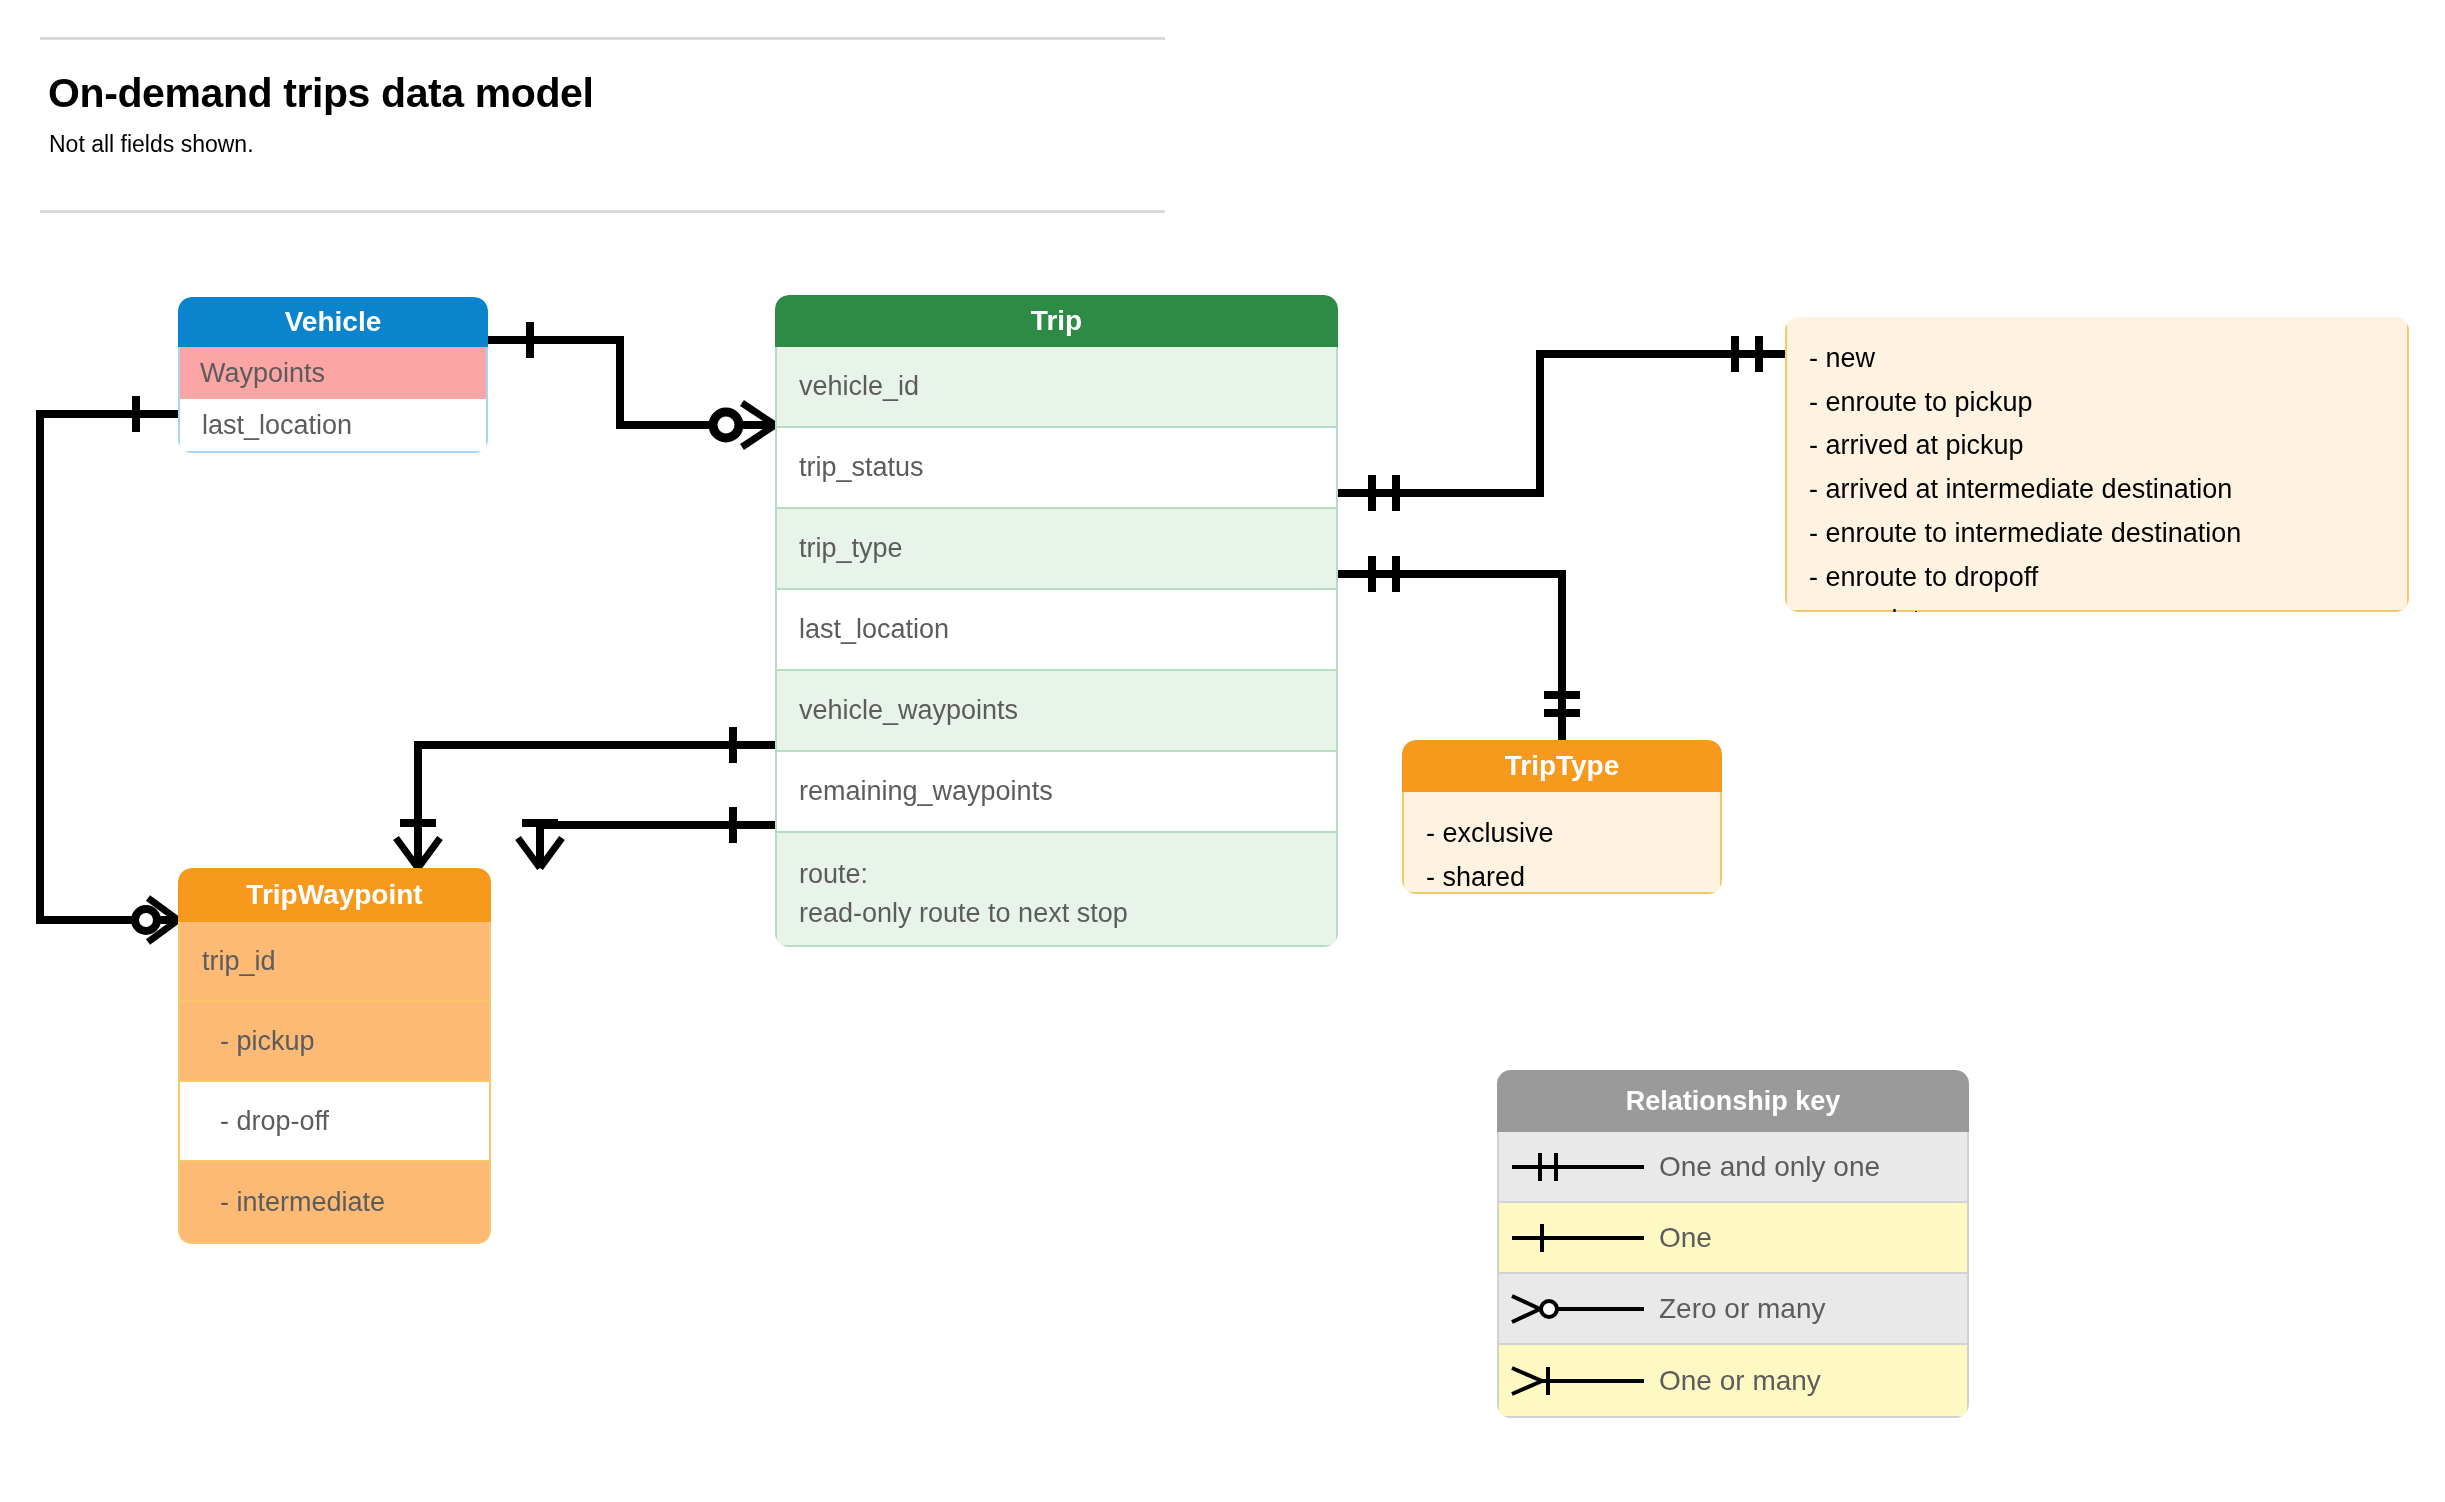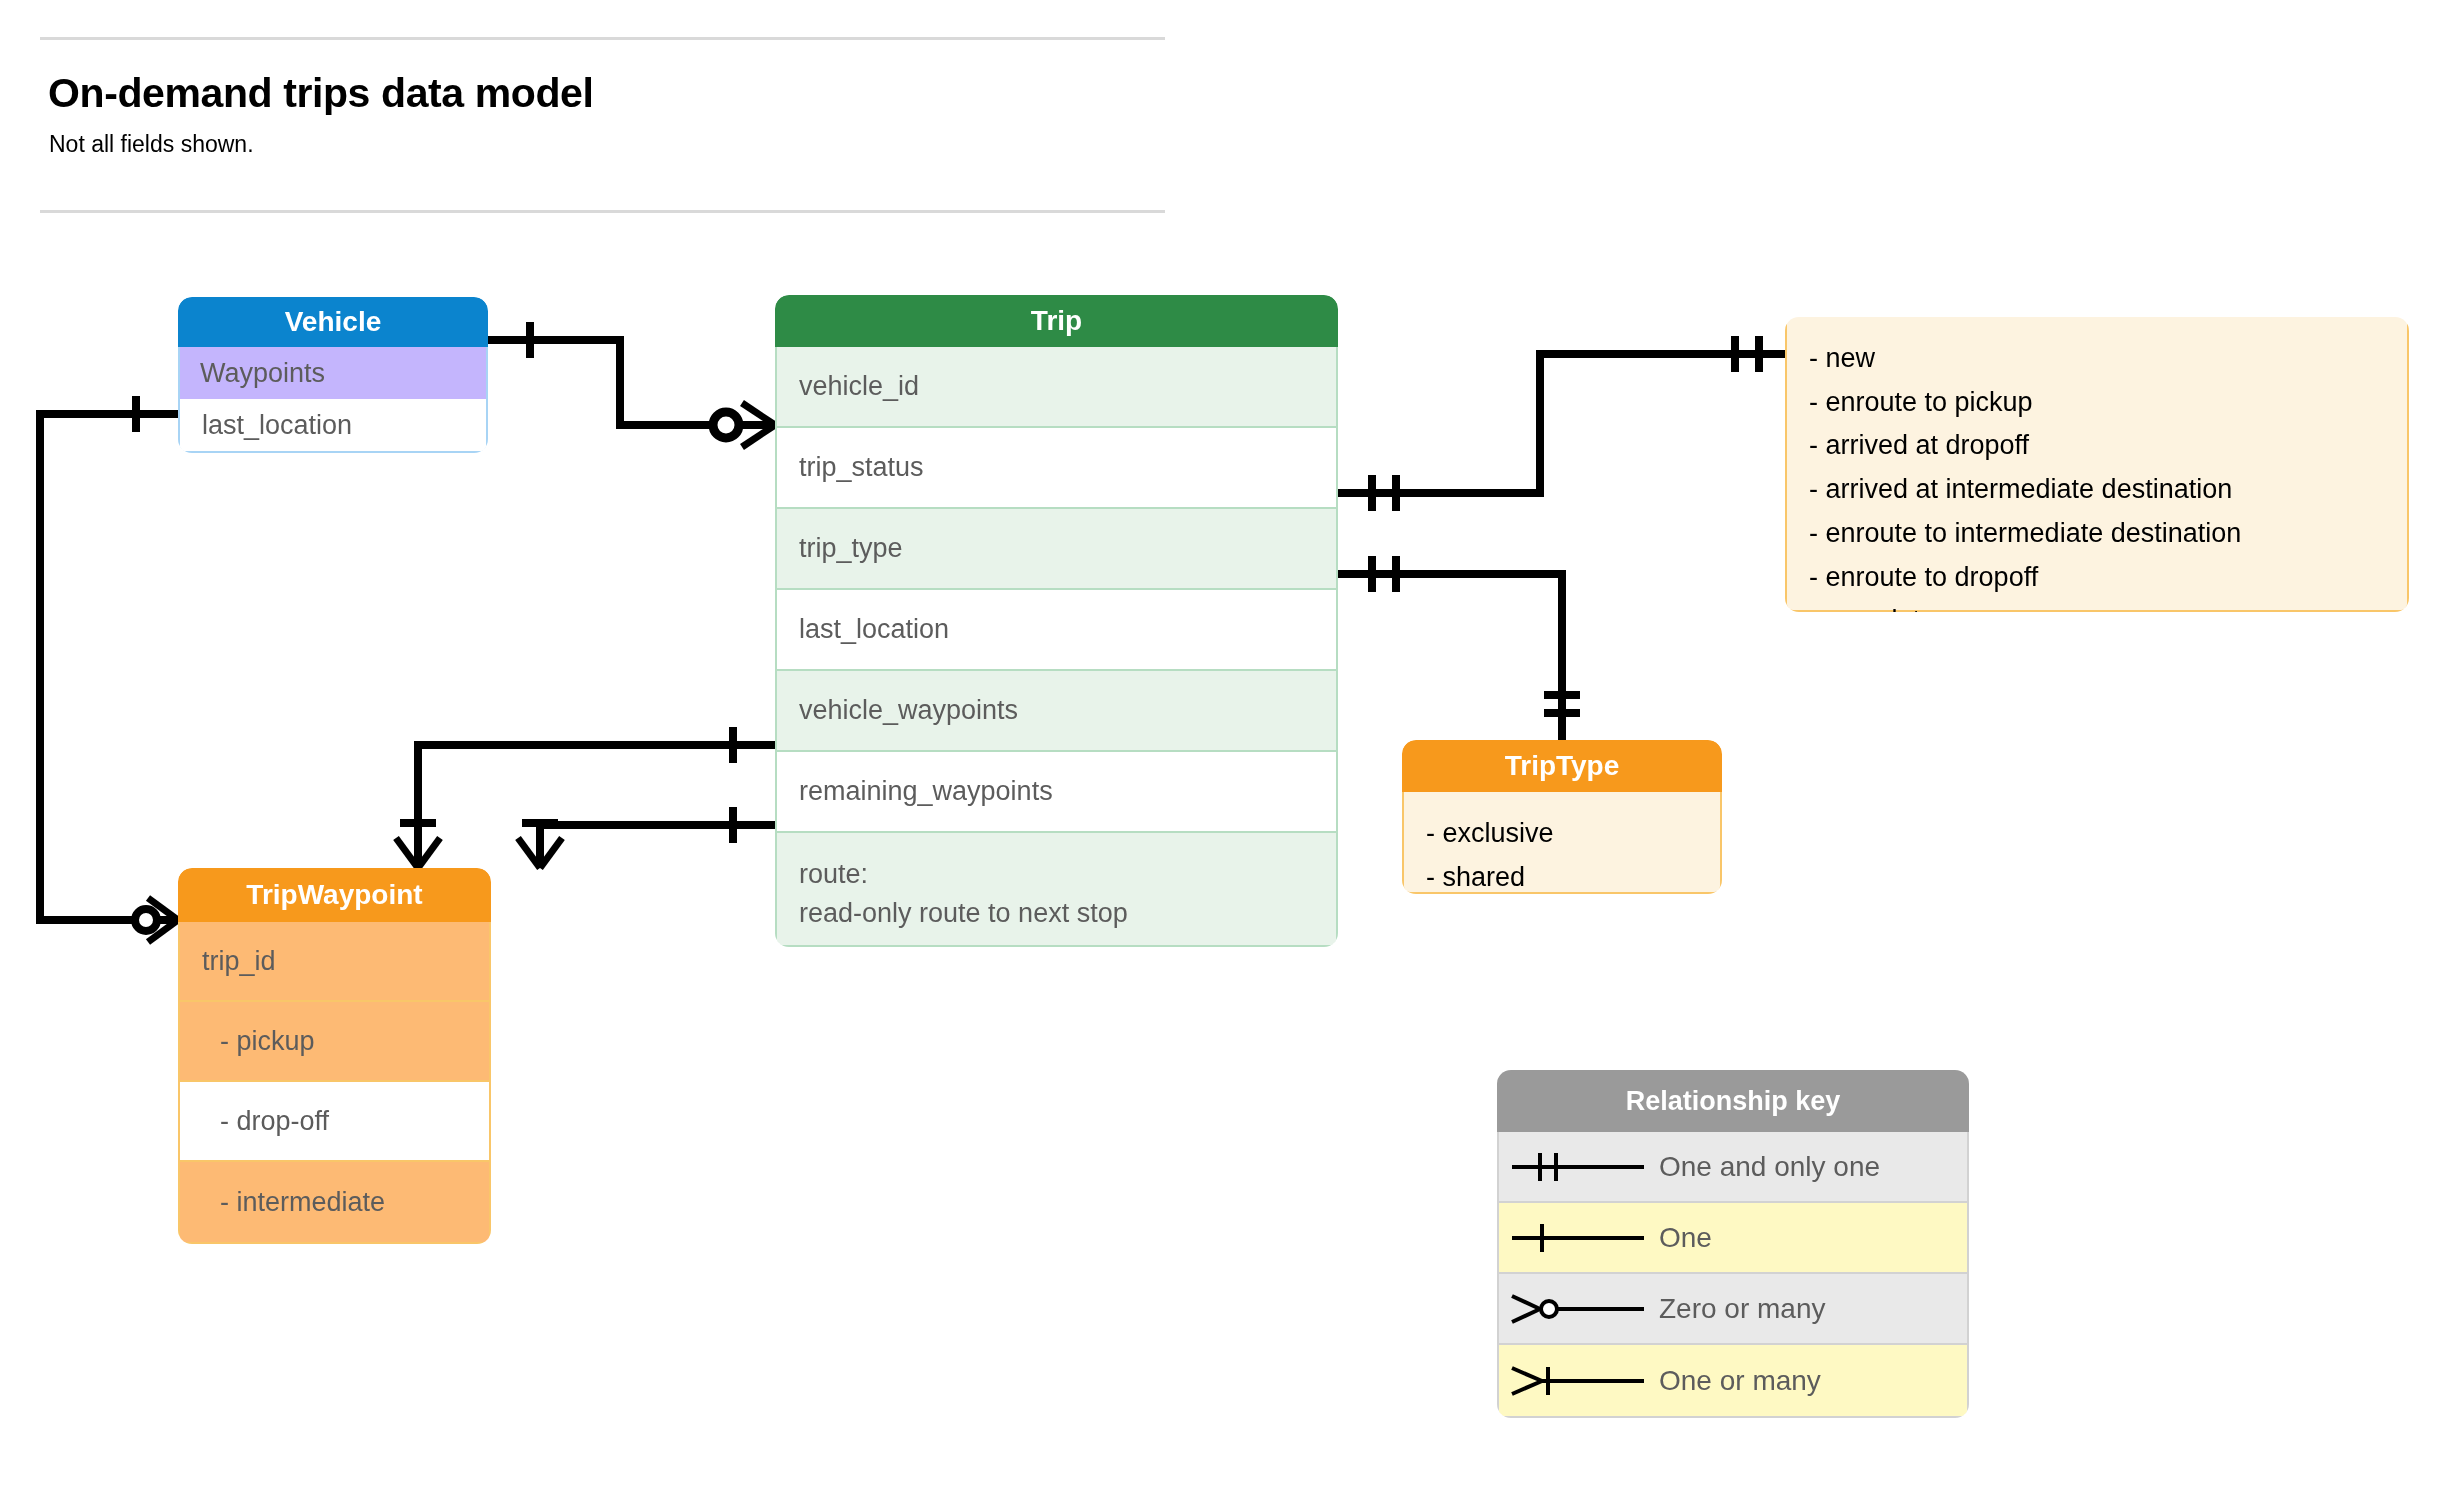--- a/index.html
+++ b/index.html
@@ -89,21 +89,21 @@
     line-height: 1.62;
   }
   .list-body div { white-space: nowrap; }
 
   
   #entity-vehicle { left: 178px; top: 297px; width: 310px; }
   #entity-vehicle .entity-header { background: #0b84ce; height: 50px; }
   #entity-vehicle .entity-body { border: 2px solid #a8d4f5; border-top: none;
       border-bottom-left-radius: 8px; border-bottom-right-radius: 8px; }
   #entity-vehicle .row { height: 52px; }
-  #entity-vehicle .row.alt { background: #c4b5fd; padding-left: 20px; }
+  #entity-vehicle .row.alt { background: #fca5a5; padding-left: 20px; }
   #entity-vehicle .row.plain { background: #ffffff; }
 
   
   #entity-trip { left: 775px; top: 295px; width: 563px; }
   #entity-trip .entity-header { background: #2e8b46; height: 52px; }
   #entity-trip .entity-body { border: 2px solid #b6ddc2; border-top: none;
       border-bottom-left-radius: 8px; border-bottom-right-radius: 8px; }
   #entity-trip .row { height: 81px; border-bottom: 2px solid #b6ddc2; }
   #entity-trip .row:last-child { border-bottom: none; }
   #entity-trip .row.alt { background: #e8f3ea; }
@@ -259,21 +259,21 @@
       <div>route:</div>
       <div>read-only route to next stop</div>
     </div>
   </div>
 </div>
 
 <div class="entity" id="entity-tripstatus">
   <div class="entity-body list-body">
     <div>- new</div>
     <div>- enroute to pickup</div>
-    <div>- arrived at dropoff</div>
+    <div>- arrived at pickup</div>
     <div>- arrived at intermediate destination</div>
     <div>- enroute to intermediate destination</div>
     <div>- enroute to dropoff</div>
     <div>- complete</div>
 
   </div>
 </div>
 
 <div class="entity" id="entity-triptype">
   <div class="entity-header">TripType</div>

